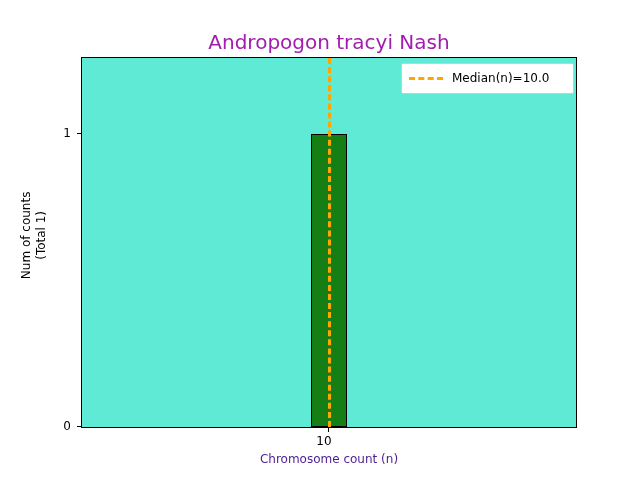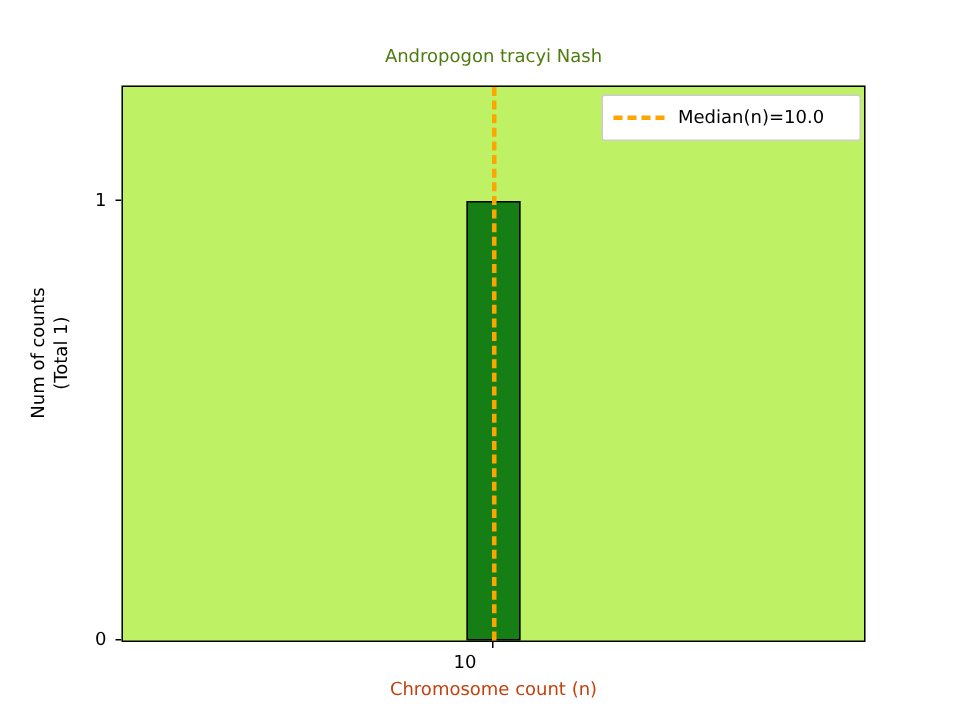--- a/index.html
+++ b/index.html
@@ -16,35 +16,35 @@
     overflow: hidden;
   }
 
   
   #chart-title {
     position: absolute;
     left: 81px;
     top: 30px;
     width: 496px;
     text-align: center;
-    font-size: 12px;
-    color: #4d7c0f;
+    font-size: 20px;
+    color: #a21caf;
     white-space: nowrap;
   }
 
   
   #plot-area {
     position: absolute;
     left: 81px;
     top: 57px;
     width: 496px;
     height: 371px;
     border: 1.1px solid #000000;
     box-sizing: border-box;
-    background: #bef264;
+    background: #5eead4;
   }
 
   
   .bar {
     position: absolute;
     background: #157f15;
     border: 1.2px solid #000000;
     box-sizing: border-box;
   }
 
@@ -104,21 +104,21 @@
     font-size: 12px;
     color: #000000;
   }
   #xlabel {
     position: absolute;
     left: 81px;
     top: 452px;
     width: 496px;
     text-align: center;
     font-size: 12px;
-    color: #c2410c;
+    color: #4c1d95;
     white-space: nowrap;
   }
 
   
   #legend {
     position: absolute;
     left: 400px;
     top: 62px;
     width: 173px;
     box-sizing: border-box;
@@ -157,21 +157,21 @@
 
   <div id="ylabel"><span>Num of counts</span><br><span>(Total 1)</span></div>
 
   <div class="ytick-mark" style="top: 426px;"></div>
   <div class="ytl" style="top: 419px;">0</div>
 
   <div class="ytick-mark" style="top: 133.143px;"></div>
   <div class="ytl" style="top: 126.143px;">1</div>
 
   <div class="xtick-mark" style="left: 328px;"></div>
-  <div class="xtl" style="left: 280px;">10</div>
+  <div class="xtl" style="left: 294px;">10</div>
 
   <div id="xlabel">Chromosome count (n)</div>
 
   <div id="plot-area">
 
     <div class="bar" style="left: 229px; top: 76.1429px; width: 36px; height: 292.857px; background: rgb(21, 127, 21); border-color: rgb(0, 0, 0);"></div>
 
     <div id="median-line" style="left: 245.5px; border-left-color: rgb(255, 165, 0);"></div>
 
     <div id="legend" style="left:319px; top:5px;">

